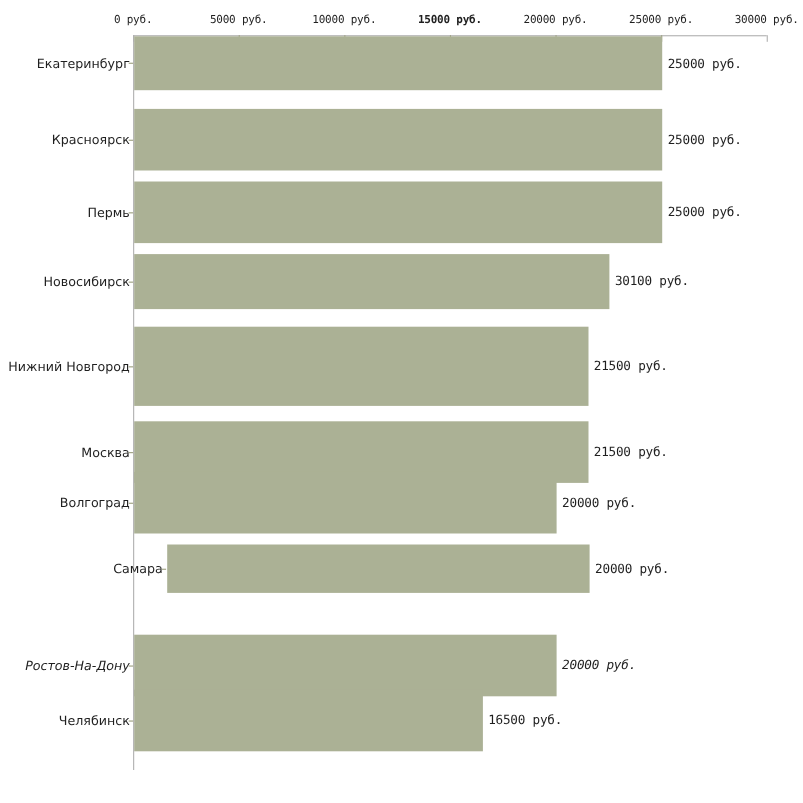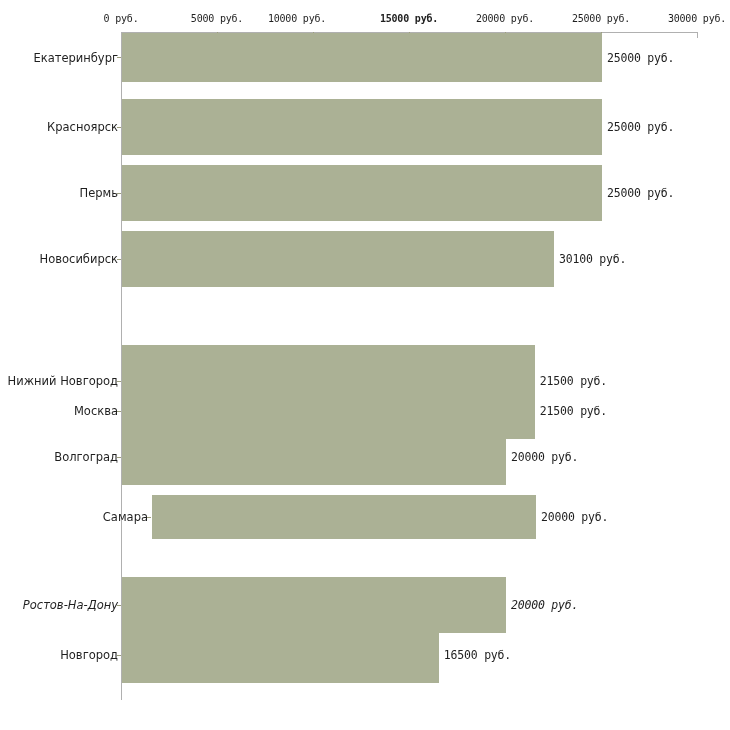--- a/index.html
+++ b/index.html
@@ -115,21 +115,21 @@
 
   <div id="top-axis"></div>
   <div id="y-axis-line"></div>
 
   <div id="x-ticks-layer">
       <div class="x-tick edge" style="left: 121px; top: 32px;"></div>
       <div class="x-tick-label" style="left: 121px; top: 12px;">0 руб.</div>
       <div class="x-tick" style="left: 217px; top: 32px;"></div>
       <div class="x-tick-label" style="left: 217px; top: 12px;">5000 руб.</div>
       <div class="x-tick" style="left: 313px; top: 32px;"></div>
-      <div class="x-tick-label" style="left: 297px; top: 12px;">10000 руб.</div>
+      <div class="x-tick-label" style="left: 313px; top: 12px;">10000 руб.</div>
       <div class="x-tick" style="left: 409px; top: 32px;"></div>
       <div class="x-tick-label" style="left: 409px; top: 12px; font-weight: bold;">15000 руб.</div>
       <div class="x-tick" style="left: 505px; top: 32px;"></div>
       <div class="x-tick-label" style="left: 505px; top: 12px;">20000 руб.</div>
       <div class="x-tick" style="left: 601px; top: 32px;"></div>
       <div class="x-tick-label" style="left: 601px; top: 12px;">25000 руб.</div>
       <div class="x-tick edge" style="left: 697px; top: 32px;"></div>
       <div class="x-tick-label" style="left: 697px; top: 12px;">30000 руб.</div>
     </div>
   <div id="rows-layer">
@@ -144,27 +144,27 @@
         <div class="y-tick"></div>
         <div class="bar" style="width: 480px; background: rgb(171, 177, 149);"></div>
         <div class="bar-value" style="left: 607px;">25000 руб.</div>
       </div>
       <div class="bar-row" style="top: 165px; height: 56px;">
         <div class="cat-label">Пермь</div>
         <div class="y-tick"></div>
         <div class="bar" style="width: 480px; background: rgb(171, 177, 149);"></div>
         <div class="bar-value" style="left: 607px;">25000 руб.</div>
       </div>
-      <div class="bar-row" style="top: 231px; height: 56px;">
+      <div class="bar-row" style="top: 231px; height: 50px;">
         <div class="cat-label">Новосибирск</div>
         <div class="y-tick"></div>
         <div class="bar" style="width: 432px; background: rgb(171, 177, 149);"></div>
         <div class="bar-value" style="left: 559px;">30100 руб.</div>
       </div>
-      <div class="bar-row" style="top: 297px; height: 72px; margin-top: 48px;">
+      <div class="bar-row" style="top: 297px; height: 72px;">
         <div class="cat-label">Нижний Новгород</div>
         <div class="y-tick"></div>
         <div class="bar" style="width: 412.8px; background: rgb(171, 177, 149);"></div>
         <div class="bar-value" style="left: 539.8px;">21500 руб.</div>
       </div>
       <div class="bar-row" style="top: 383px; height: 56px;">
         <div class="cat-label">Москва</div>
         <div class="y-tick"></div>
         <div class="bar" style="width: 412.8px; background: rgb(171, 177, 149);"></div>
         <div class="bar-value" style="left: 539.8px;">21500 руб.</div>
@@ -181,20 +181,20 @@
         <div class="bar" style="width: 384px; background: rgb(171, 177, 149);"></div>
         <div class="bar-value" style="left: 511px;">20000 руб.</div>
       </div>
       <div class="bar-row" style="top: 577px; height: 56px; font-style: italic;">
         <div class="cat-label">Ростов-На-Дону</div>
         <div class="y-tick"></div>
         <div class="bar" style="width: 384px; background: rgb(171, 177, 149);"></div>
         <div class="bar-value" style="left: 511px;">20000 руб.</div>
       </div>
       <div class="bar-row" style="top: 627px; height: 56px;">
-        <div class="cat-label">Новгород</div>
+        <div class="cat-label">Челябинск</div>
         <div class="y-tick"></div>
         <div class="bar" style="width: 316.8px; background: rgb(171, 177, 149);"></div>
         <div class="bar-value" style="left: 443.8px;">16500 руб.</div>
       </div>
     </div>
 
 </div>
 
 </body></html>

